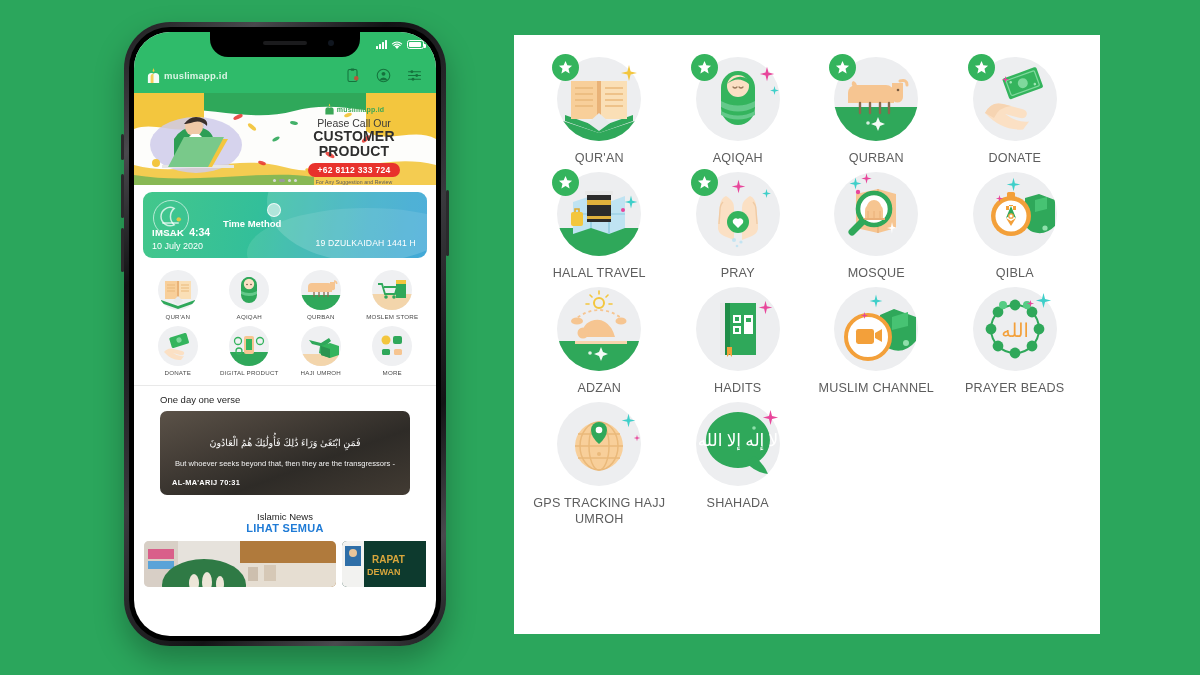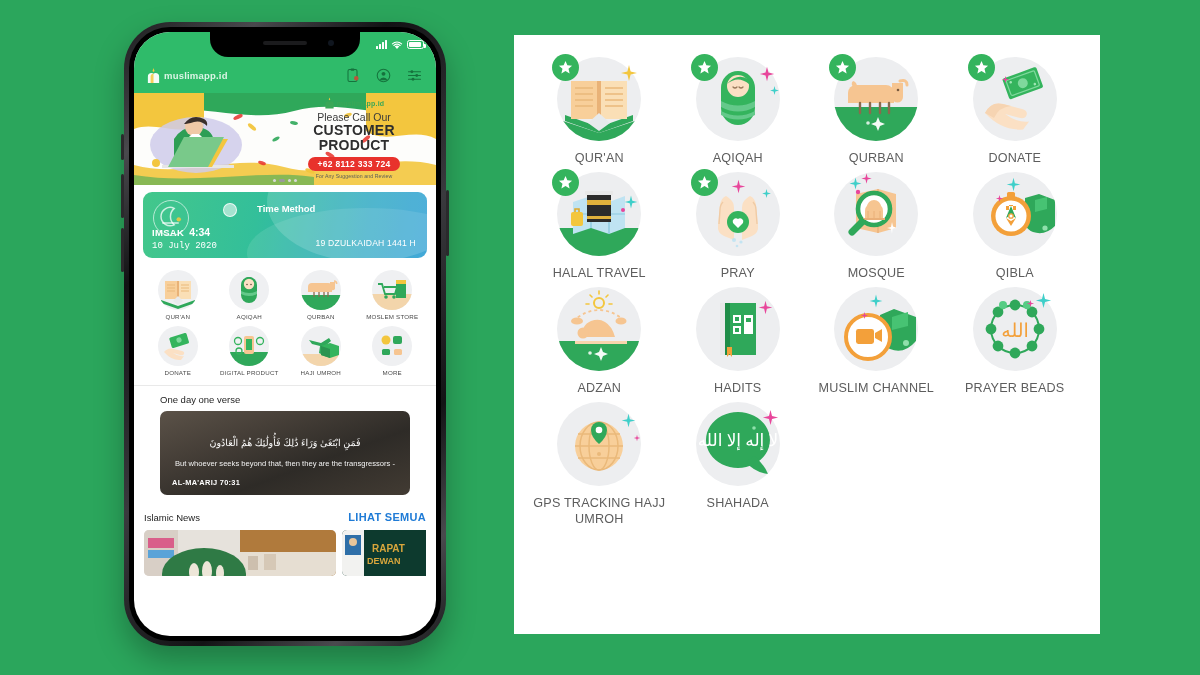--- a/index.html
+++ b/index.html
@@ -87,21 +87,21 @@
   .brand-logo { width:15px; height:17px; }
   .brand-text { color:#eafaf0; font-size:9.5px; letter-spacing:.2px; font-weight:600; opacity:.92;}
   .hdr-icons { display:flex; align-items:center; gap:16px; }
   .hdr-ico { width:15px; height:15px; opacity:.75; position:relative; }
 
   
   .banner {
     position: relative; height: 92px; overflow:hidden; background:#fdfdfb;
   }
   .banner-right {
-    position:absolute; right:6px; top:4px; width:152px; text-align:center;
+    position:absolute; right:6px; top:10px; width:152px; text-align:center;
   }
   .bn-logo { display:flex; align-items:center; justify-content:center; gap:2px; margin-bottom:2px;}
   .bn-logo-text { font-size:7px; color:#3aa757; font-weight:700; letter-spacing:.2px;}
   .bn-l1 { font-size:10.5px; color:#3b3b3b; font-weight:400; line-height:1.15;}
   .bn-l2 { font-size:14px; color:#2e2e2e; font-weight:700; line-height:1.08; letter-spacing:.2px;}
   .bn-phone {
     display:inline-block; background:#e8322c; color:#fff; font-size:8.5px; font-weight:700;
     border-radius:9px; padding:2.2px 9px; margin-top:2.5px; letter-spacing:.3px;
   }
   .bn-sub { font-size:5.2px; color:#5a5a5a; margin-top:2px; letter-spacing:.1px;}
@@ -113,28 +113,28 @@
   .widget-wrap { background:#fff; padding:7px 9px 6px; }
   .widget {
     position:relative; height:66px; border-radius:9px; overflow:hidden;
     background: linear-gradient(100deg,#43c78b 0%,#33bf9a 40%,#2fa9c4 78%,#2d9fd4 100%);
   }
   .wv { position:absolute; border-radius:50%; opacity:.16; background:#fff; }
   .moon-ico {
     position:absolute; left:10px; top:8px; width:36px; height:36px;
     border:1.6px solid rgba(255,255,255,.62); border-radius:50%;
   }
-  .tm-wrap { position:absolute; left:80px; top:11px; display:flex; flex-direction:row; align-items:flex-start;gap:20px;}
+  .tm-wrap { position:absolute; left:80px; top:11px; display:flex; flex-direction:column; align-items:flex-end;}
   .tm-circle{ width:14px;height:14px;border-radius:50%;background:rgba(255,255,255,.55);
      border:1.5px solid rgba(255,255,255,.8); margin-bottom:1px;}
   .tm-label{ color:#fff; font-size:9.5px; font-weight:700; white-space:nowrap;}
   .imsak-row { position:absolute; left:9px; bottom:20px; display:flex; align-items:flex-end; gap:5px;}
   .imsak-lbl { color:#fff; font-size:9.5px; font-weight:700; letter-spacing:.3px;}
   .imsak-time{ color:#fff; font-size:10.5px; font-weight:700;}
-  .widget-date { position:absolute; left:9px; bottom:7px; color:#fff; font-size:9px;font-family:Liberation Mono, monospace;}
+  .widget-date { position:absolute; left:9px; bottom:7px; color:#fff; font-size:9px;}
   .hijri { position:absolute; right:11px; bottom:10px; color:#fff; font-size:8.6px; letter-spacing:.2px;}
 
   
   .phone-menu {
     background:#fff; padding:6px 8px 8px;
     display:grid; grid-template-columns:repeat(4,1fr); row-gap:5px;
   }
   .pm-cell { display:flex; flex-direction:column; align-items:center; gap:3px;}
   .pm-ico {
     width:40px;height:40px;border-radius:50%;background:#eff0f2;
@@ -150,21 +150,21 @@
   .verse-card {
     height:84px; border-radius:7px; overflow:hidden; position:relative;
     background: linear-gradient(160deg,#5b5248 0%,#463f38 30%,#2e2b27 62%,#423b33 100%);
     display:flex; flex-direction:column; justify-content:center; padding:6px 12px;
   }
   .verse-ar { color:#fff; font-size:9.5px; text-align:center; direction:rtl; letter-spacing:.2px; line-height:1.5; margin-bottom:9px;}
   .verse-en { color:#f2f2f2; font-size:7.6px; text-align:center; line-height:1.4;}
   .verse-ref { position:absolute; left:12px; bottom:8px; color:#fff; font-size:7.4px; font-weight:700; letter-spacing:.3px;}
 
   .news-sec { background:#fff; padding:0 10px;}
-  .news-head { display:flex; align-items:center; justify-content:space-between; padding:7px 0 7px;}
+  .news-head { display:flex; align-items:center; justify-content:space-between; padding:7px 0 7px;flex-direction:column;}
   .news-title { font-size:9.5px; color:#242424;}
   .news-all { font-size:11px; color:#1f7bd6; font-weight:700; letter-spacing:.3px;}
   .news-row { display:flex; gap:6px; height:46px; overflow:hidden;}
   .news-card { border-radius:5px; overflow:hidden; position:relative; flex:0 0 auto;}
   .nc1 { width:192px; background:#e9e6e1;}
   .nc2 { width:92px; background:#0d3a2e;}
 
   
   #feature-panel {
     position:absolute; left:514px; top:35px;

